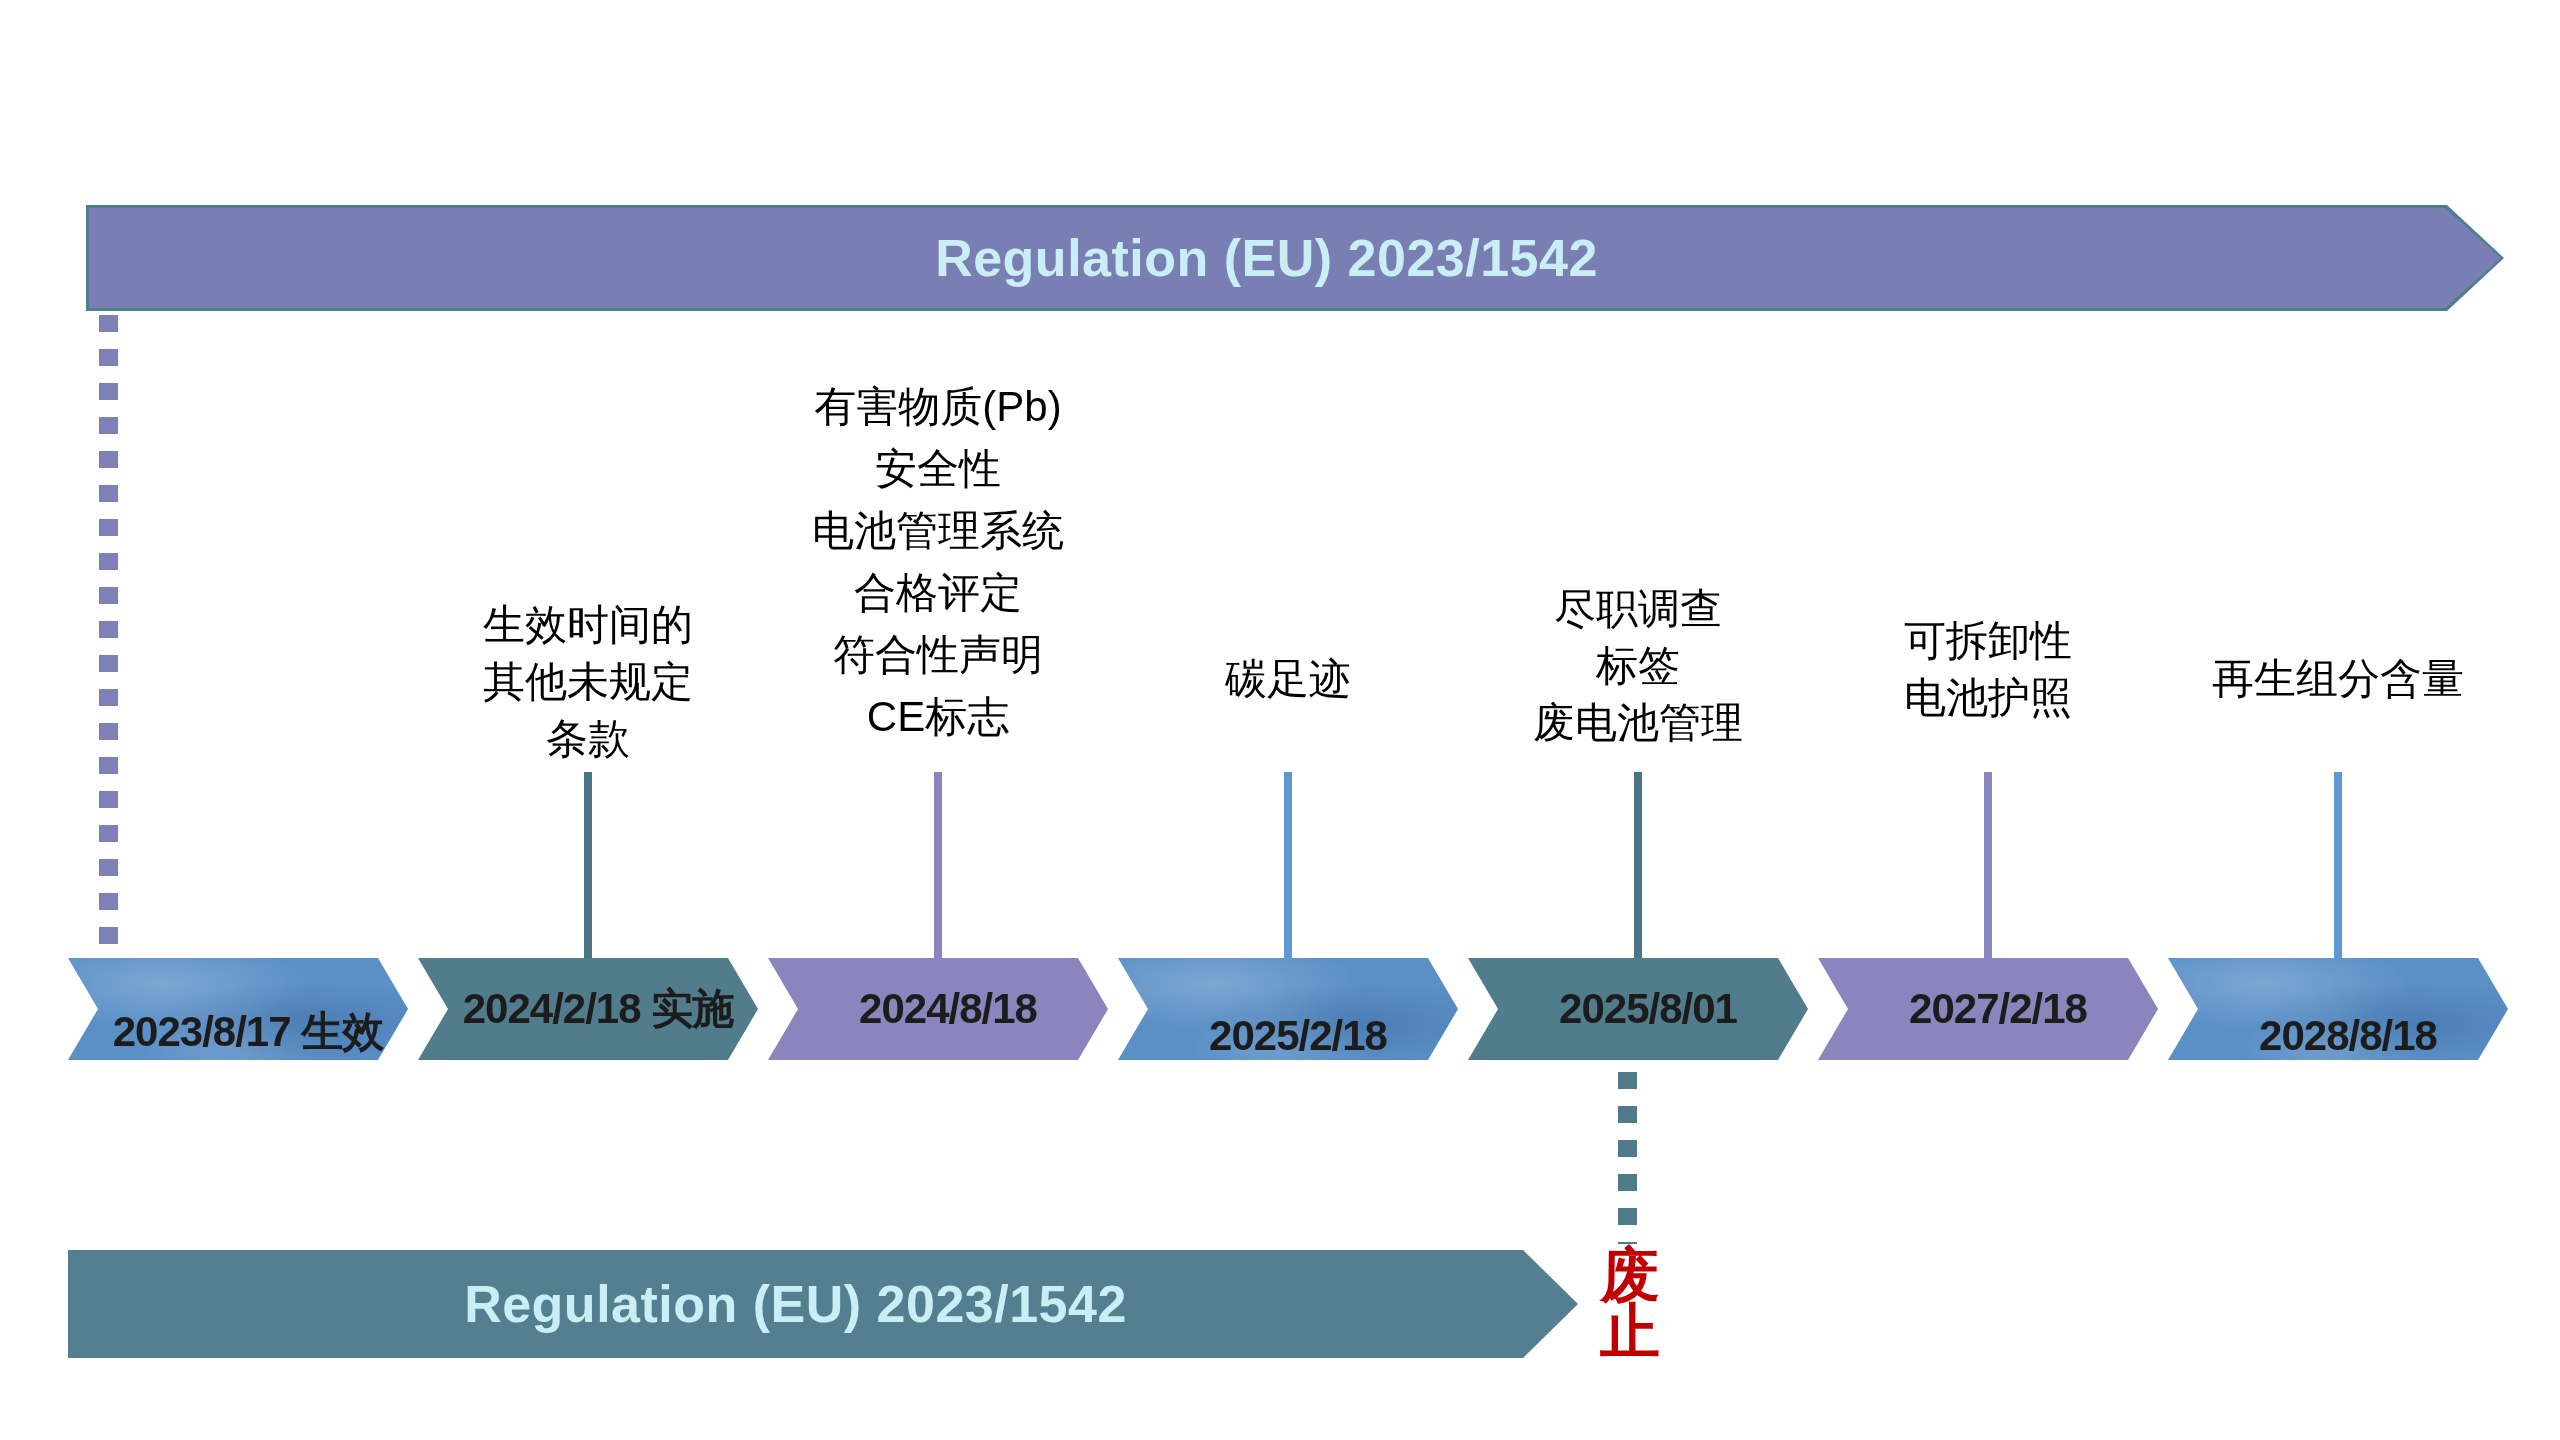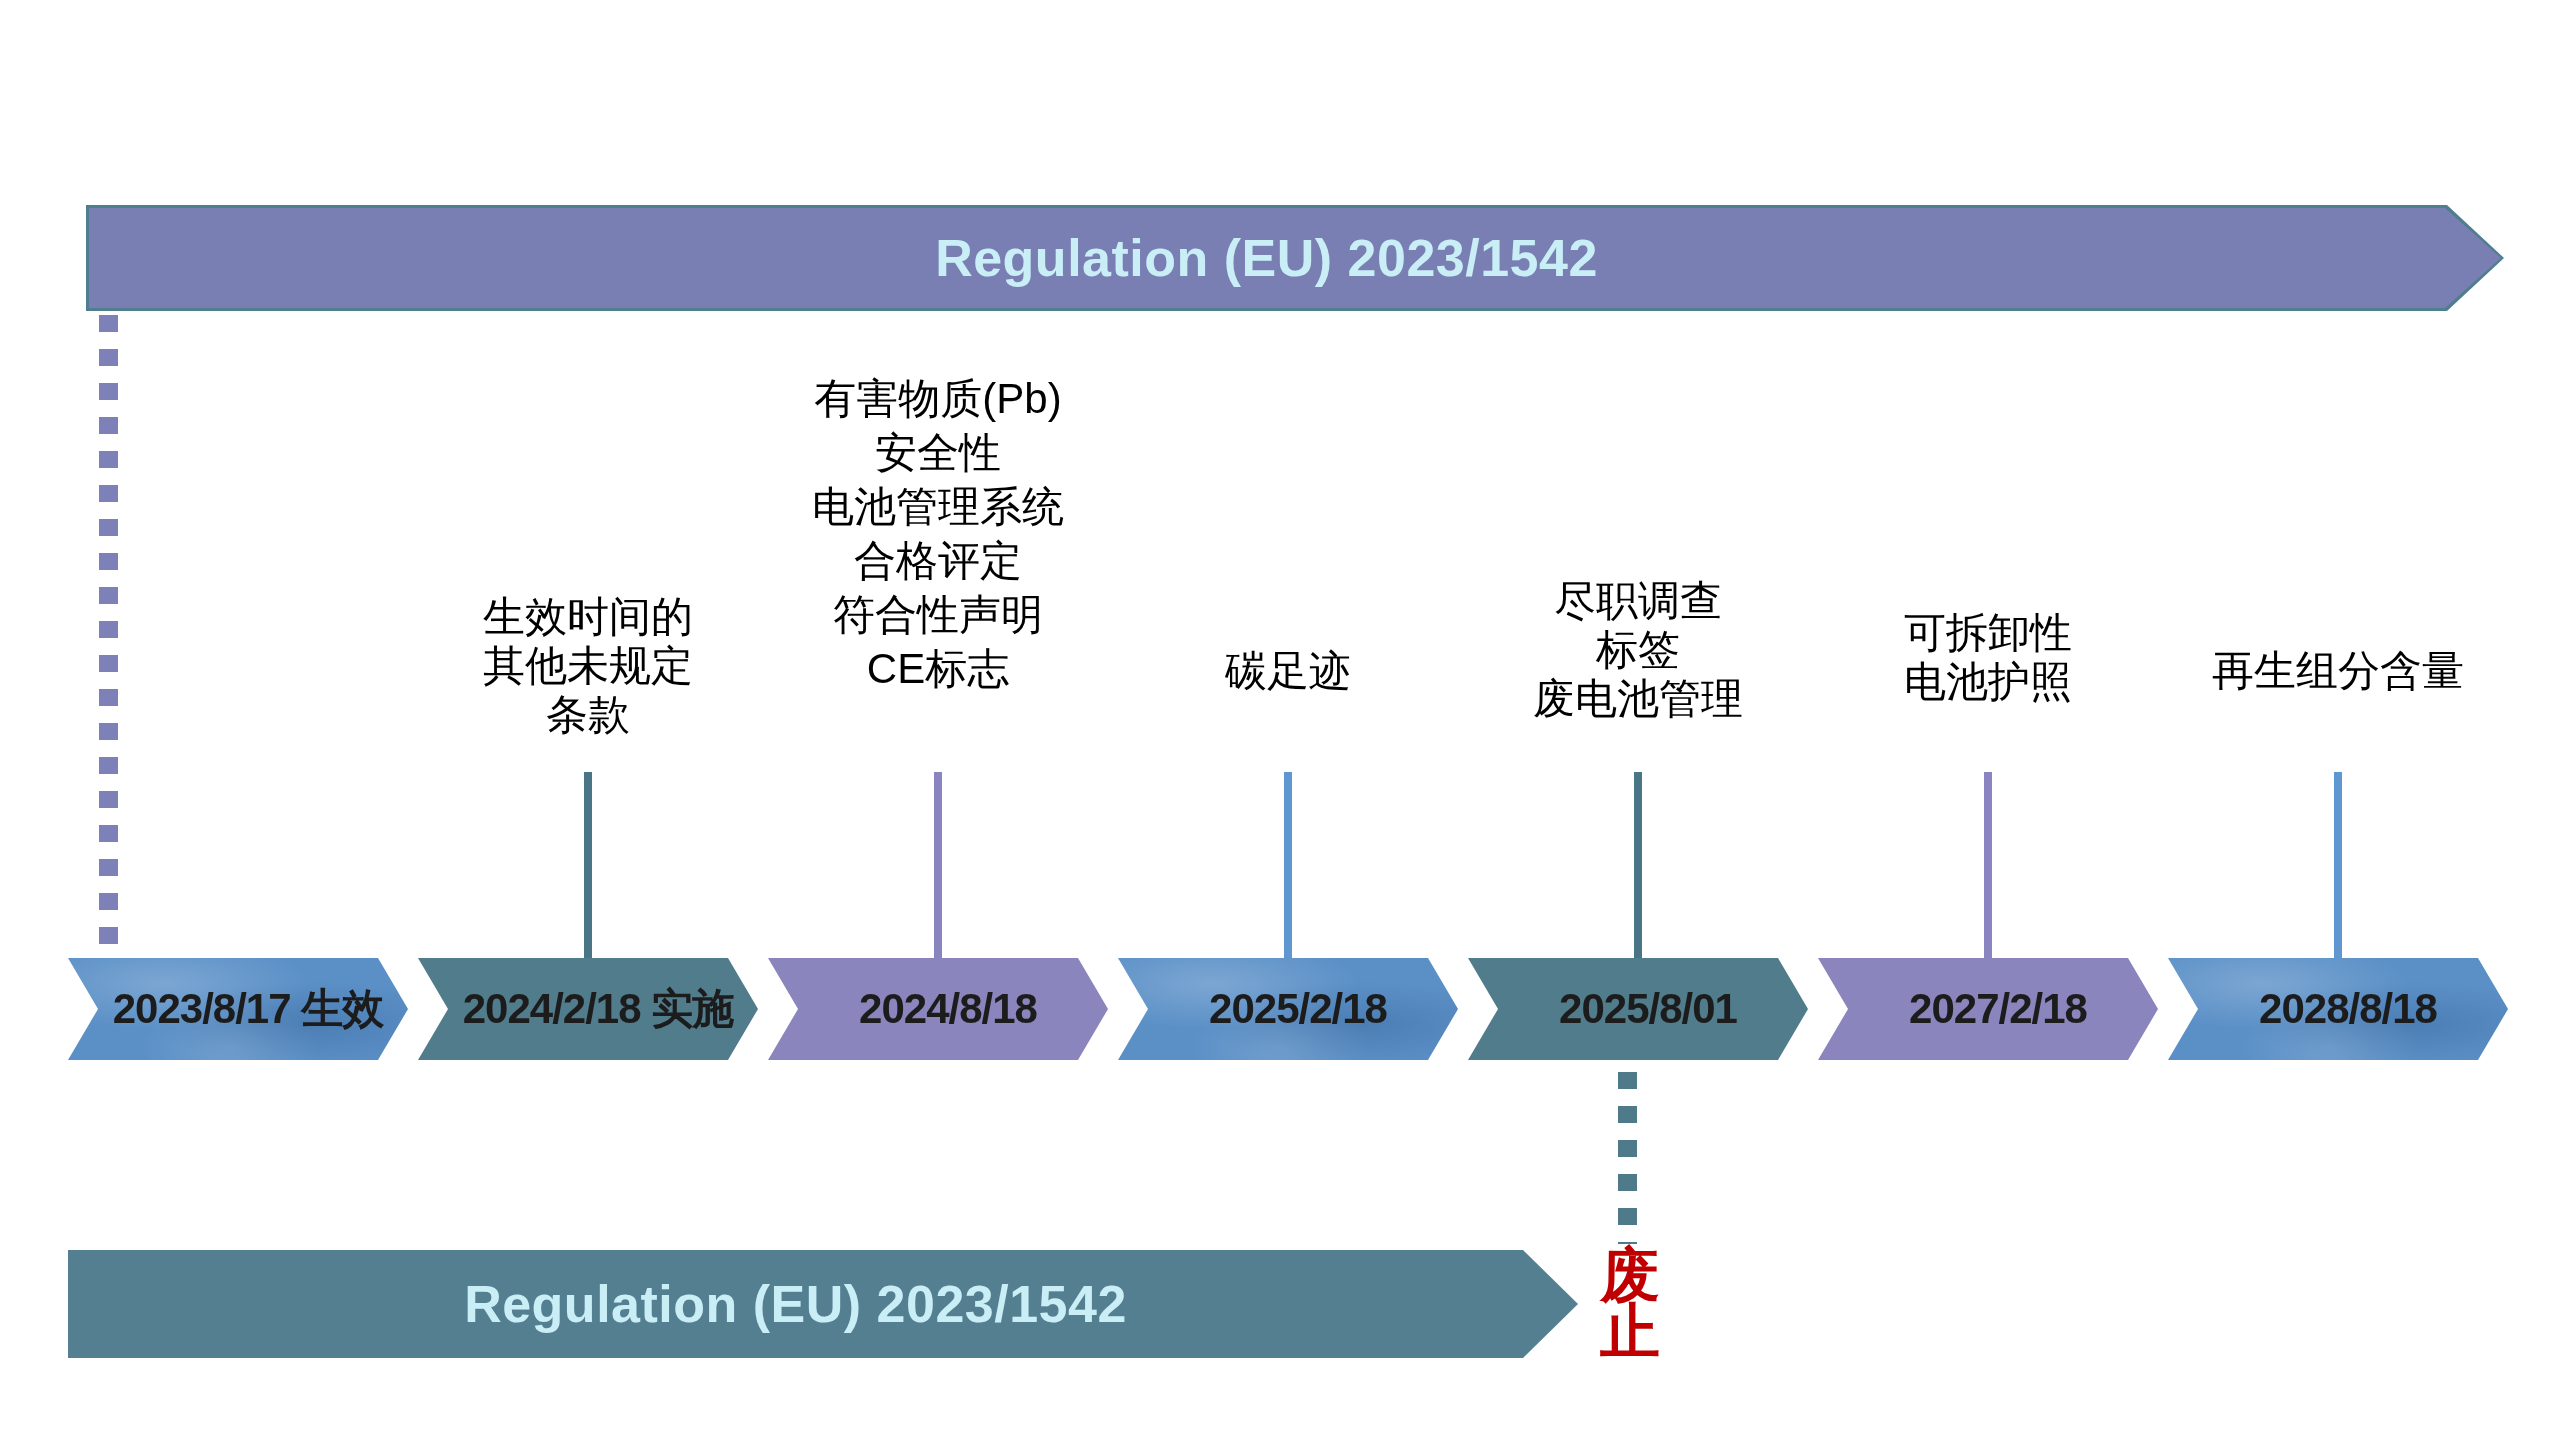--- a/index.html
+++ b/index.html
@@ -70,30 +70,31 @@
     padding-left: 20px;
     font-size: 42px; font-weight: bold; color: #1c1c1c;
     letter-spacing: -1px; white-space: nowrap;
   }
   .a-blue {
     background-color: #5b90c7;
     background-image:
       radial-gradient(ellipse at 28% 25%, rgba(255,255,255,0.20), transparent 42%),
       radial-gradient(ellipse at 72% 65%, rgba(22,62,112,0.22), transparent 46%),
       radial-gradient(ellipse at 48% 88%, rgba(255,255,255,0.14), transparent 36%);
+    align-items: flex-end;
   }
   .a-teal   { background-color: #507c8c; }
   .a-purple { background-color: #8a85bd; }
 
   
   .annotation {
     position: absolute; width: 540px; text-align: center;
     font-size: 42px; line-height: 49px; color: #000000;
   }
-  .annotation div { white-space: nowrap; }
+  .annotation div { white-space: nowrap; margin-top: 8px; }
   .ann-1 { top: 592px;  }
   .ann-2 { top: 372px; line-height: 54px; }
   .ann-3 { top: 646px; }
   .ann-4 { top: 576px; }
   .ann-5 { top: 608px; }
   .ann-6 { top: 646px; }
 
   
   .repeal {
     position: absolute; left: 1600px; top: 1248px; width: 56px;

